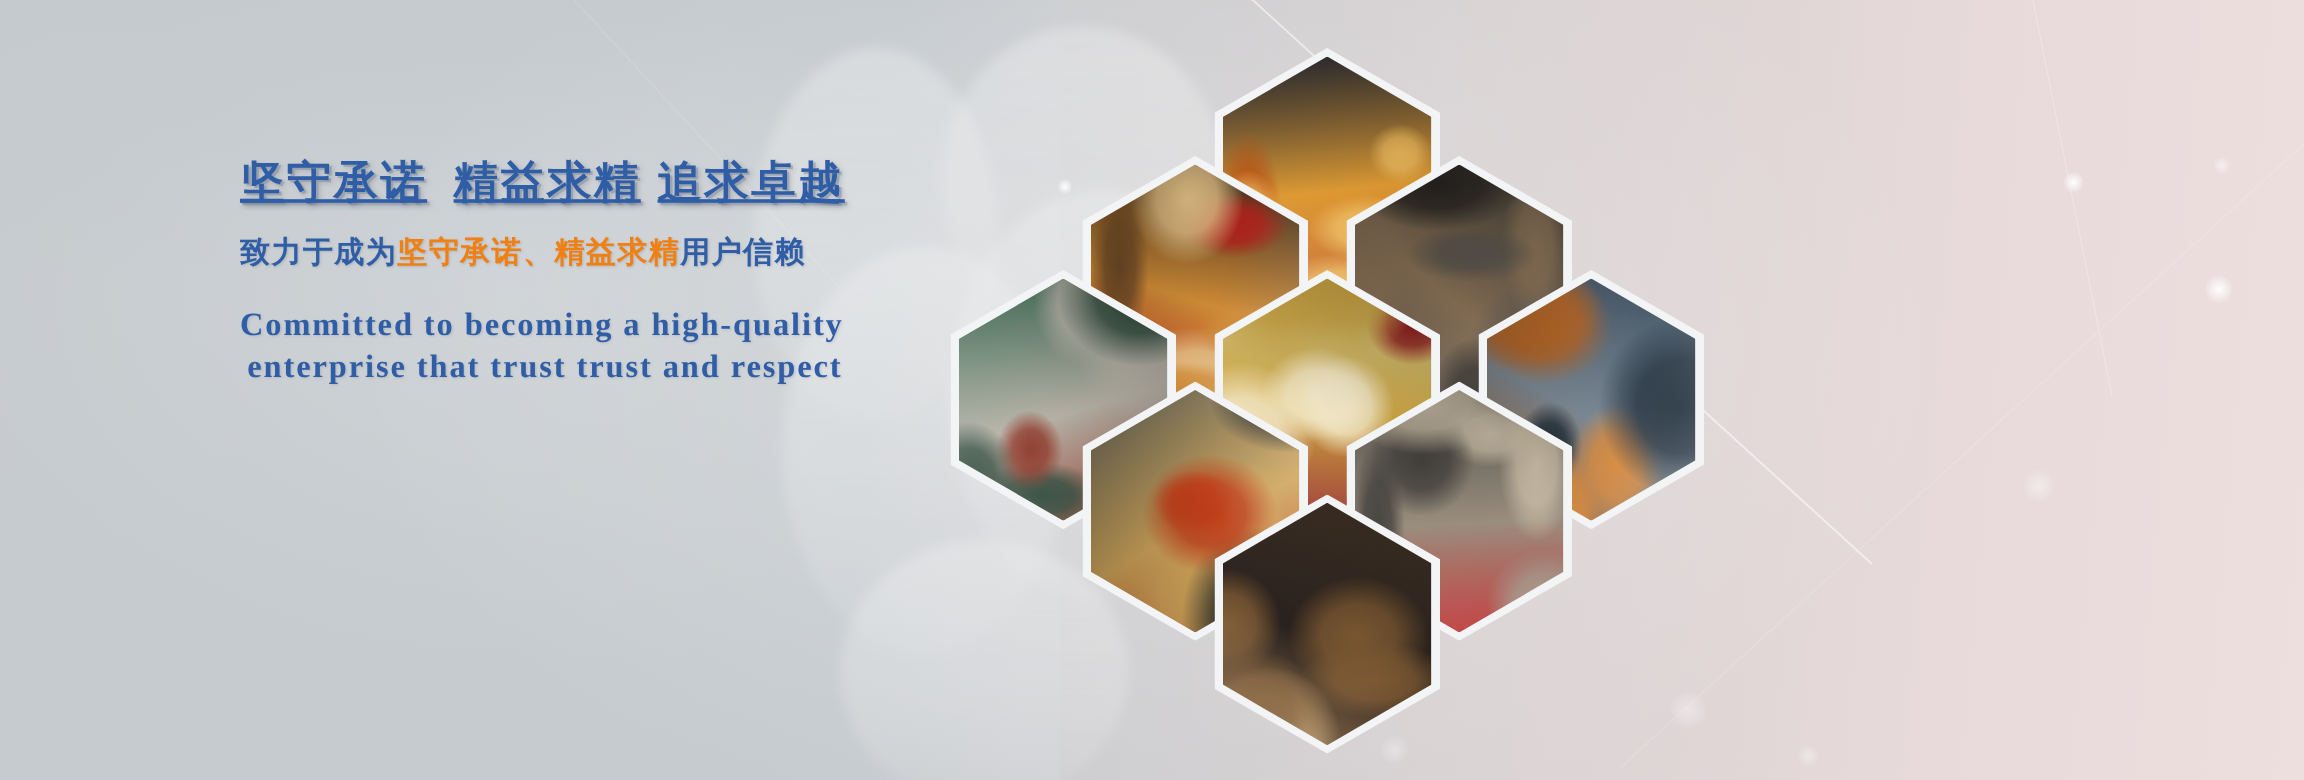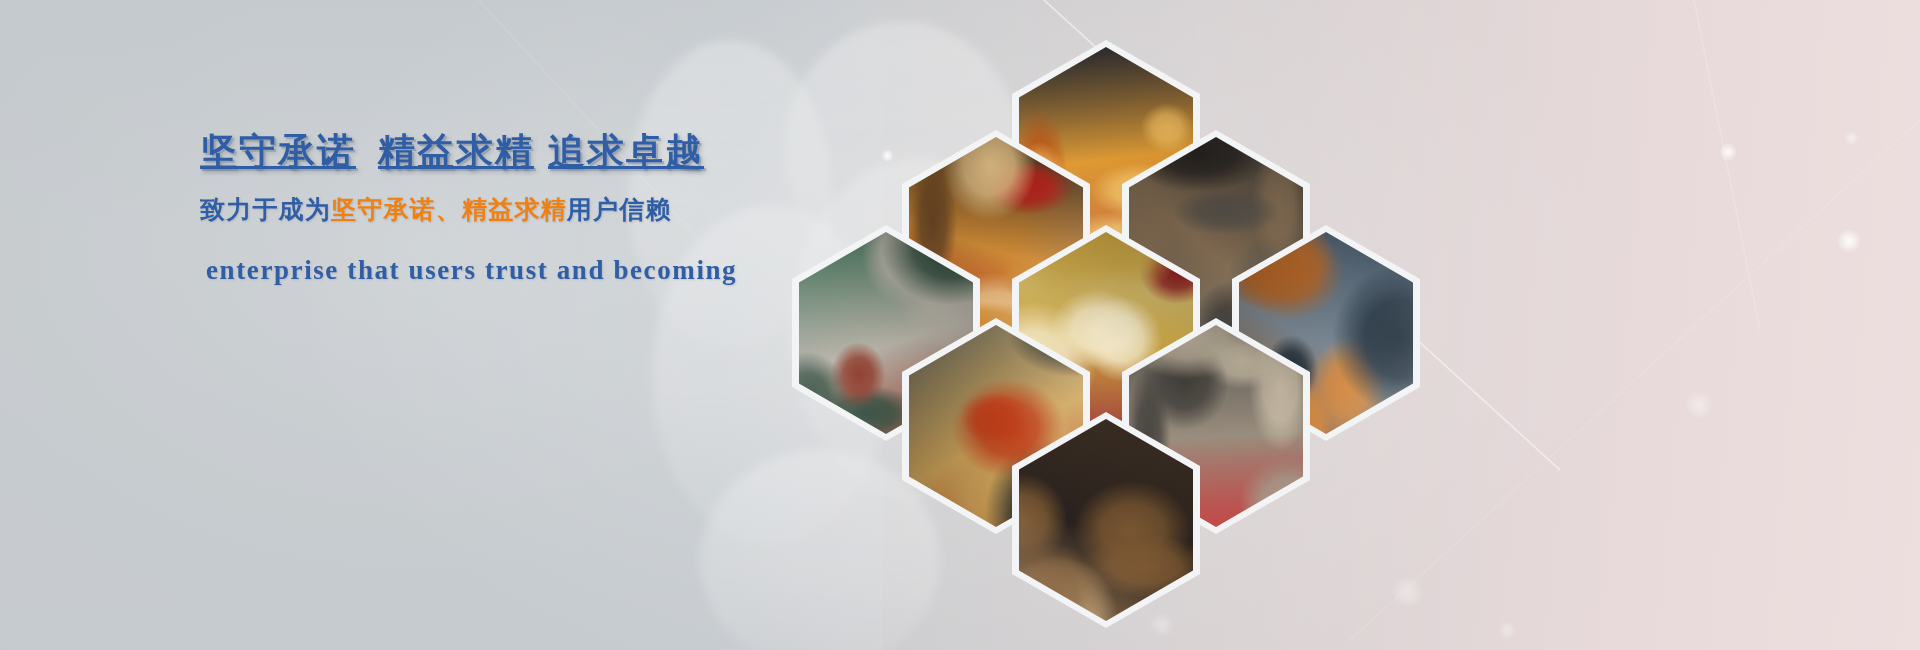--- a/index.html
+++ b/index.html
@@ -153,21 +153,22 @@
 
     <div class="headline">
       <span>坚守承诺</span><span class="gap"></span><span>精益求精</span><span class="gap" style="width:14px;"></span><span>追求卓越</span>
     </div>
 
     <div class="subline">
       <span>致力于成为</span><span class="hl">坚守承诺</span><span class="hl">、</span><span class="hl">精益求精</span><span>用户信赖</span>
     </div>
 
     <div class="english">
-      <span class="l2">enterprise that users trust and becoming</span>
+      <span class="l1">Committed to becoming a high-quality</span>
+      <span class="l2">enterprise that trust trust and respect</span>
     </div>
 
   </div>
 
   <div class="collage" id="collage">
       <div class="hex" title="工人吊装汽轮机转子" style="left: 252px; top: 0px; width: 188px; height: 216px;">
         <div class="inner">
           <div class="scene" style="background-image: linear-gradient(6deg, rgba(255, 255, 255, 0.18) 0%, rgba(255, 255, 255, 0) 42%, rgba(0, 0, 0, 0.22) 100%), radial-gradient(22% 28% at 12% 67%, rgb(232, 184, 97) 0%, rgba(232, 184, 97, 0.8) 38%, rgba(0, 0, 0, 0) 72%), radial-gradient(39% 19% at 69% 71%, rgb(232, 184, 97) 0%, rgba(232, 184, 97, 0.8) 38%, rgba(0, 0, 0, 0) 72%), radial-gradient(28% 41% at 77% 96%, rgb(217, 154, 58) 0%, rgba(217, 154, 58, 0.8) 38%, rgba(0, 0, 0, 0) 72%), radial-gradient(21% 17% at 85% 40%, rgb(232, 184, 97) 0%, rgba(232, 184, 97, 0.8) 38%, rgba(0, 0, 0, 0) 72%), radial-gradient(57% 22% at 60% 97%, rgb(232, 184, 97) 0%, rgba(232, 184, 97, 0.8) 38%, rgba(0, 0, 0, 0) 72%), radial-gradient(22% 45% at 12% 63%, rgb(184, 88, 31) 0%, rgba(184, 88, 31, 0.8) 38%, rgba(0, 0, 0, 0) 72%), linear-gradient(173deg, rgb(43, 47, 58) 0%, rgb(217, 154, 58) 55%, rgb(184, 88, 31) 100%); filter: saturate(1.05) contrast(1.02);"></div>
         </div>
       </div>

